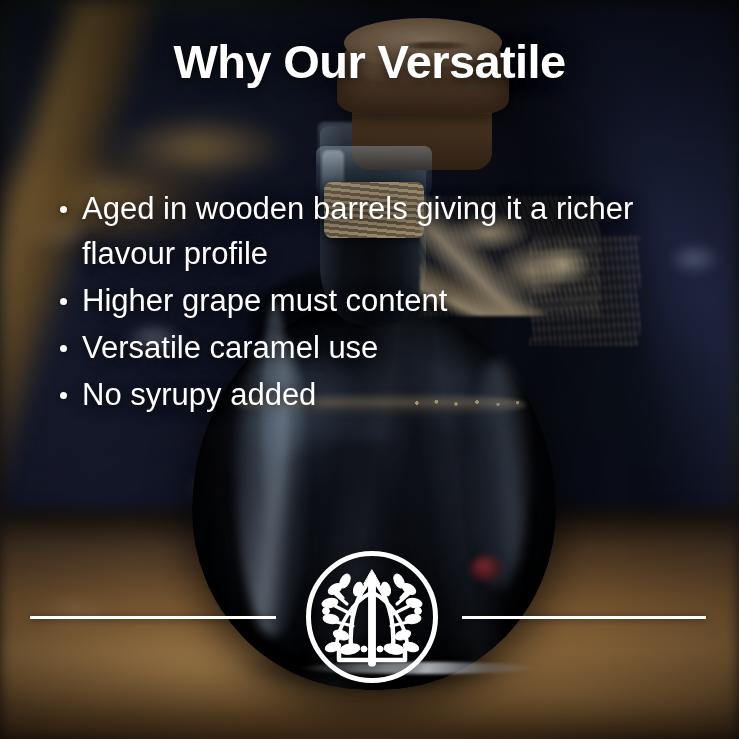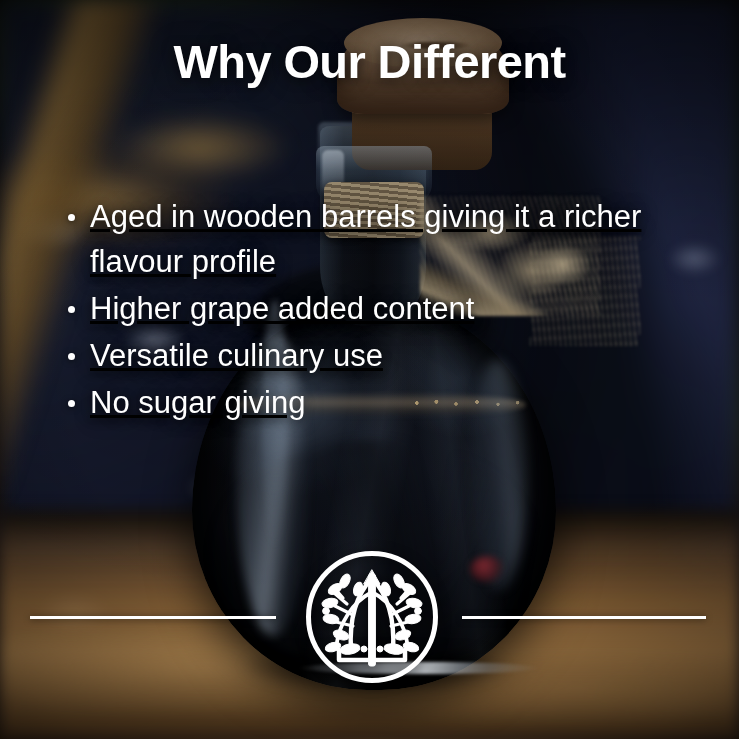--- a/index.html
+++ b/index.html
@@ -277,21 +277,21 @@
     font-size:47px;
     font-weight:bold;
     line-height:47px;
     letter-spacing:-0.6px;
     text-shadow:0 2px 12px rgba(0,0,0,.55), 0 0 26px rgba(0,0,0,.35);
   }
   .title-line{display:block;}
 
   .bullets{
     position:absolute;left:56px;top:186px;width:620px;
-    margin:8px;padding:0;list-style:none;text-decoration:underline;
+    margin:0;padding:0;list-style:none;
   }
   .bullet{
     position:relative;
     color:#ffffff;
     font-size:31px;
     line-height:45px;
     padding-left:26px;
     margin-bottom:2px;
     text-shadow:0 2px 10px rgba(0,0,0,.6), 0 0 20px rgba(0,0,0,.4);
   }
@@ -358,28 +358,28 @@
     <div class="twine-tail"></div>
     <div class="twine-tail2"></div>
   </div>
 
   <div class="scrim"></div>
   <div class="vignette"></div>
 
   <div class="content">
 
     <div class="title">
-      <span class="title-line">Why Our Different</span>
+      <span class="title-line">Why Our Versatile</span>
     </div>
 
     <ul class="bullets">
       <li class="bullet">Aged in wooden barrels giving it a richer flavour profile</li>
-      <li class="bullet">Higher grape added content</li>
-      <li class="bullet">Versatile culinary use</li>
-      <li class="bullet">No sugar giving</li>
+      <li class="bullet">Higher grape must content</li>
+      <li class="bullet">Versatile caramel use</li>
+      <li class="bullet">No syrupy added</li>
     </ul>
 
     <div class="footer">
       <div class="rule rule-left"></div>
       <div class="rule rule-right"></div>
 
       <div class="logo">
         <svg viewBox="0 0 138 138" xmlns="http://www.w3.org/2000/svg">
           <circle cx="69" cy="69" r="63.5" fill="none" stroke="#ffffff" stroke-width="5"></circle>
           <g fill="#ffffff" stroke="#ffffff" stroke-linecap="round">

